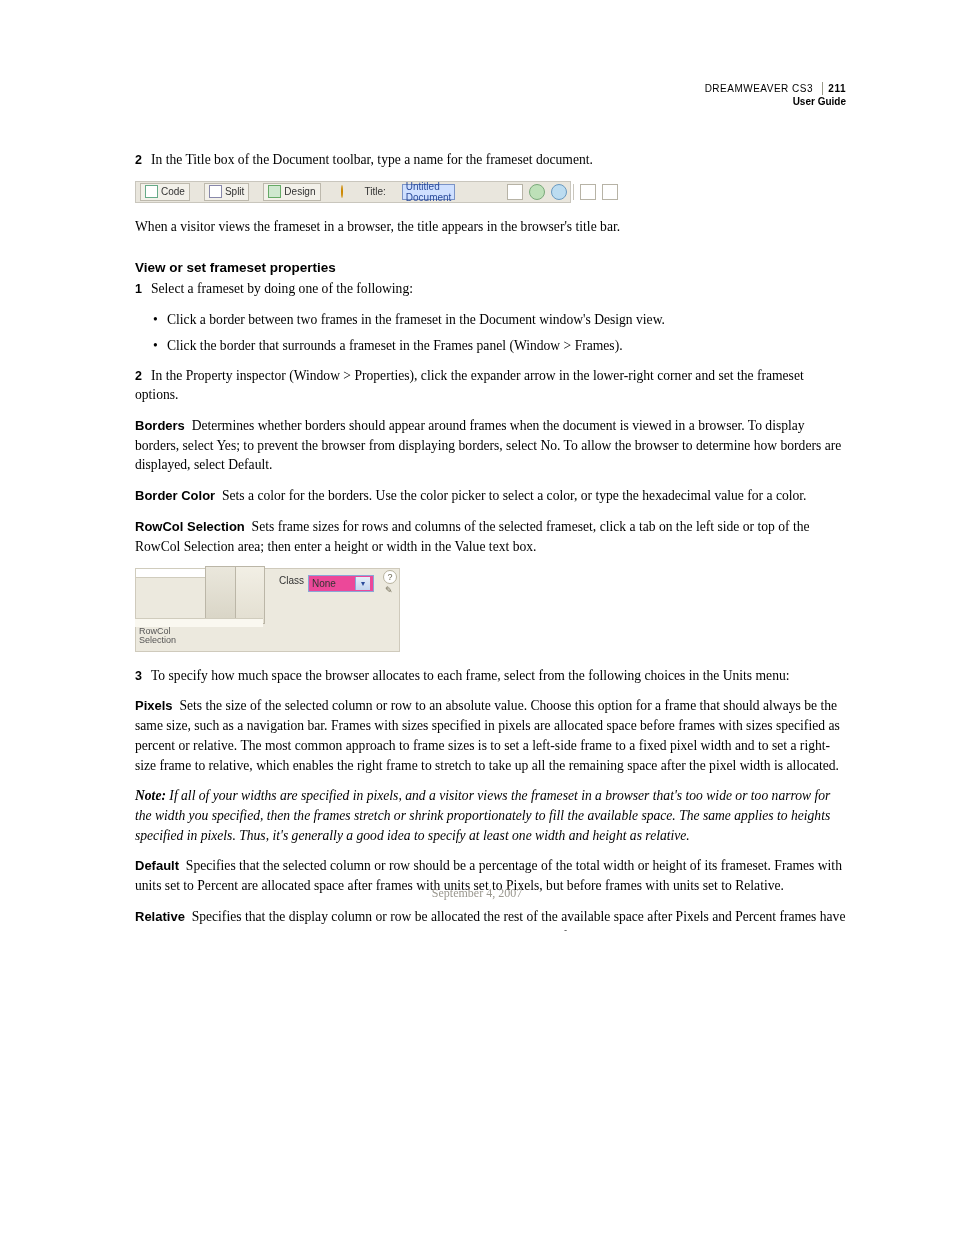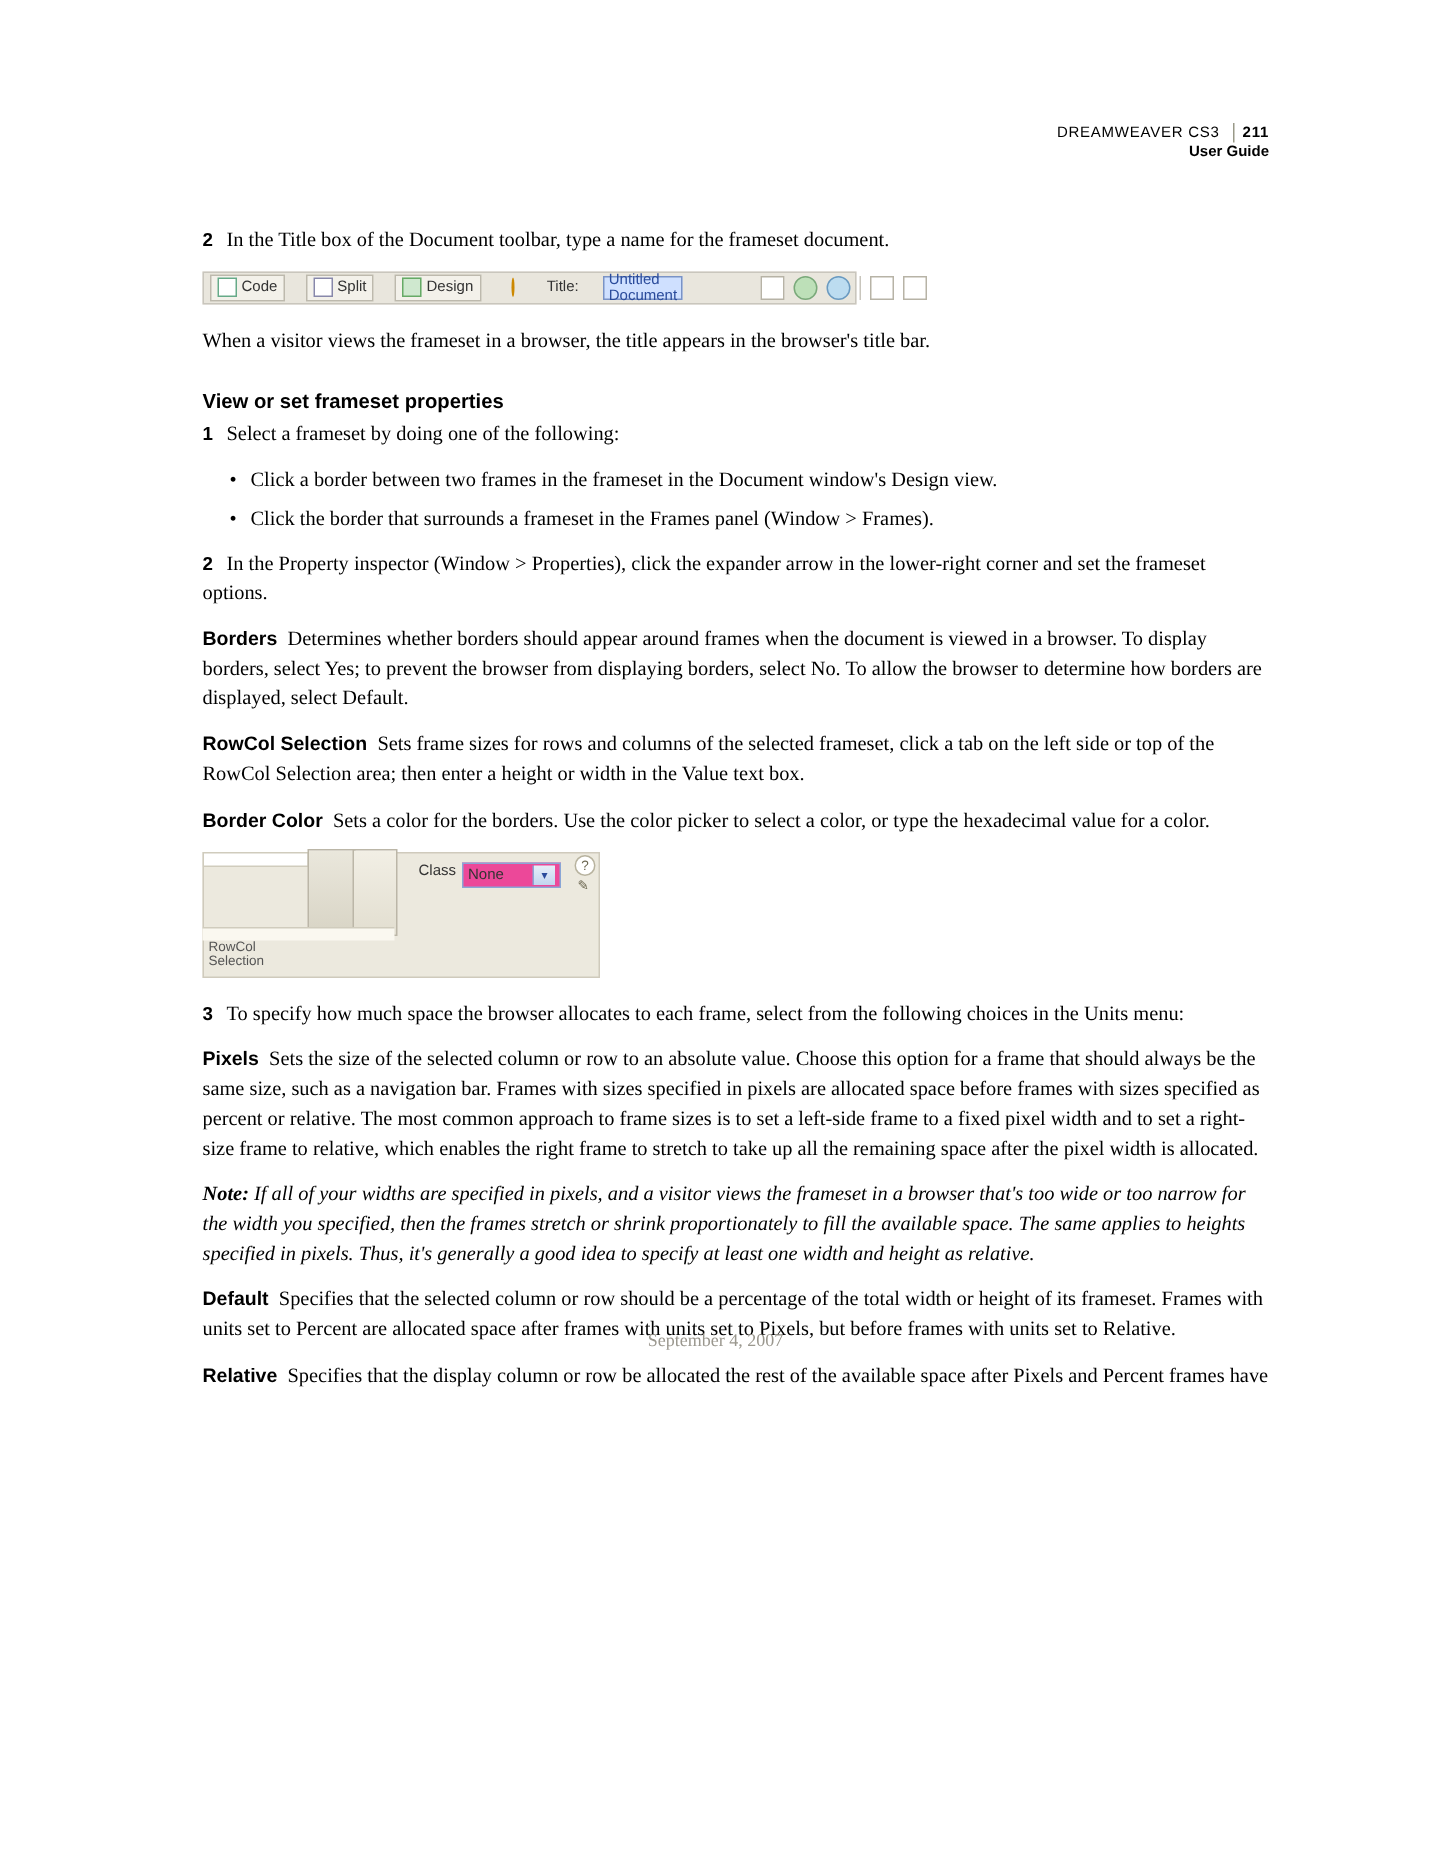--- a/index.html
+++ b/index.html
@@ -276,25 +276,25 @@
     <p class="para" style="margin-top:10px">
       <span class="step-num">2</span><span>In the Property inspector (Window &gt; Properties), click the expander arrow in the lower-right corner and set the frameset options.</span>
     </p>
 
     <p class="para">
       <span class="runin">Borders</span>&nbsp;&nbsp;<span>Determines whether borders should appear around frames when the document is viewed in a browser. To display borders, select Yes; to prevent the browser from displaying borders, select No. To allow the browser to determine how borders are displayed, select Default.</span>
     </p>
 
 
     <p class="para">
+      <span class="runin">Border Color</span>&nbsp;&nbsp;<span>Sets a color for the borders. Use the color picker to select a color, or type the hexadecimal value for a color.</span>
+    </p>
+
+    <p class="para">
       <span class="runin">RowCol Selection</span>&nbsp;&nbsp;<span>Sets frame sizes for rows and columns of the selected frameset, click a tab on the left side or top of the RowCol Selection area; then enter a height or width in the Value text box.</span>
-    </p>
-
-    <p class="para">
-      <span class="runin">Border Color</span>&nbsp;&nbsp;<span>Sets a color for the borders. Use the color picker to select a color, or type the hexadecimal value for a color.</span>
     </p>
 
     <div class="panel-img">
       <div class="panel-full"></div>
       <div class="panel-top"></div>
       <div class="panel-tab"></div>
       <div class="panel-tab2"></div>
       <div class="panel-bottom"></div>
       <div class="panel-rclabel">
         <span>RowCol</span><br>

